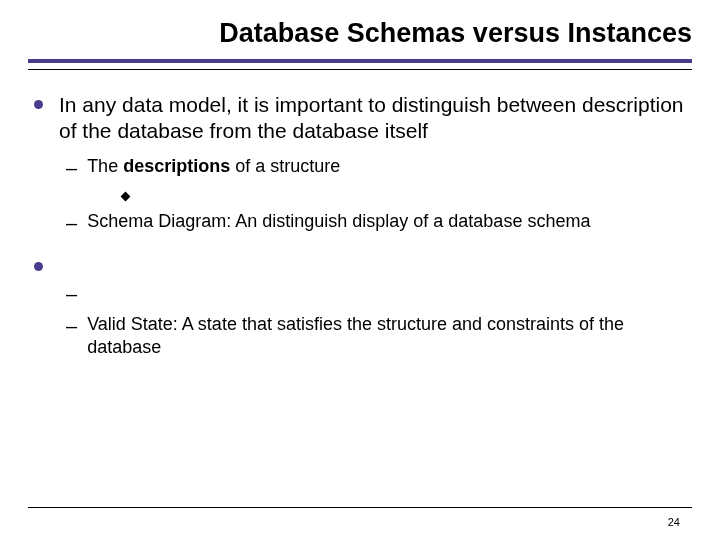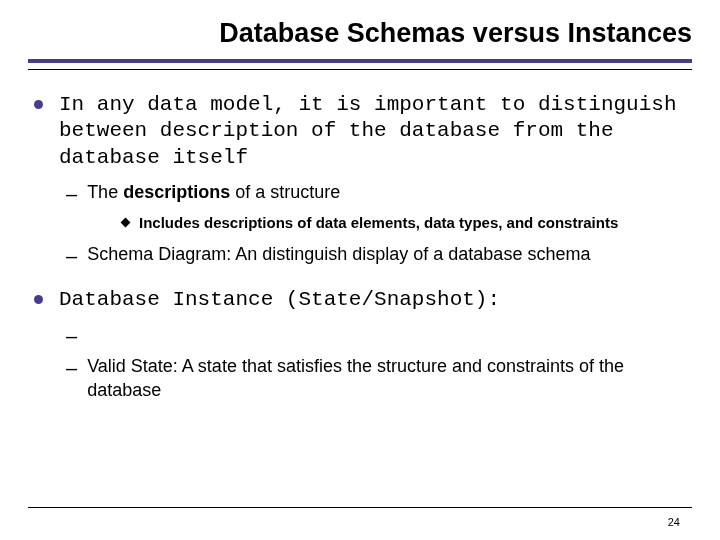--- a/index.html
+++ b/index.html
@@ -43,21 +43,20 @@
       height: 9px;
       background: #4a3c8c;
       border-radius: 50%;
       flex-shrink: 0;
       margin-top: 8px;
       margin-right: 16px;
     }
     .lvl1 .text {
       font-size: 21px;
       line-height: 1.26;
-      font-family: Liberation Mono, monospace;
     }
     .lvl2-wrap {
       margin-left: 26px;
       margin-top: -12px;
       margin-bottom: 12px;
     }
     .lvl2 {
       display: flex;
       align-items: flex-start;
       margin-bottom: 6px;
@@ -131,36 +130,34 @@
     <div class="lvl2-wrap">
       <div class="lvl2">
         <div class="dash">–</div>
         <div class="text">
           <span>The </span><span class="b">descriptions</span><span> of a structure</span>
         </div>
       </div>
       <div class="lvl3-wrap">
         <div class="lvl3">
           <div class="diamond"></div>
-          <div class="text">Includes descriptions of data elements, data types, and constraints</div>
         </div>
       </div>
       <div class="lvl2">
         <div class="dash">–</div>
         <div class="text">
           <span class="i">Schema Diagram</span><span>: An distinguish display of a database schema</span>
         </div>
       </div>
     </div>
   </div>
 
   <div class="group">
     <div class="lvl1">
       <div class="bullet"></div>
-      <div class="text">Database Instance (State/Snapshot):</div>
     </div>
     <div class="lvl2-wrap">
       <div class="lvl2">
         <div class="dash">–</div>
       </div>
       <div class="lvl2">
         <div class="dash">–</div>
         <div class="text">Valid State: A state that satisfies the structure and constraints of the database</div>
       </div>
     </div>

